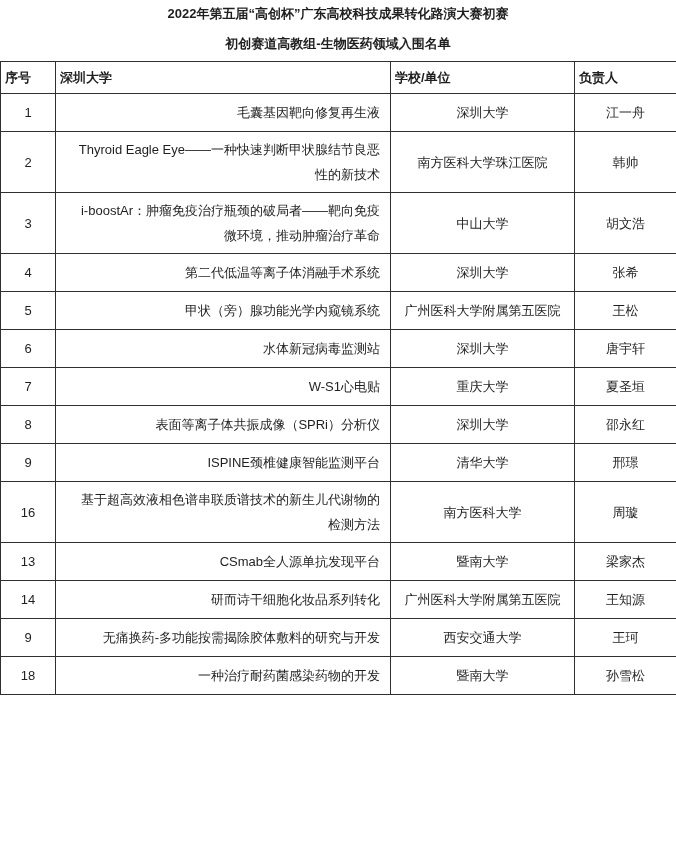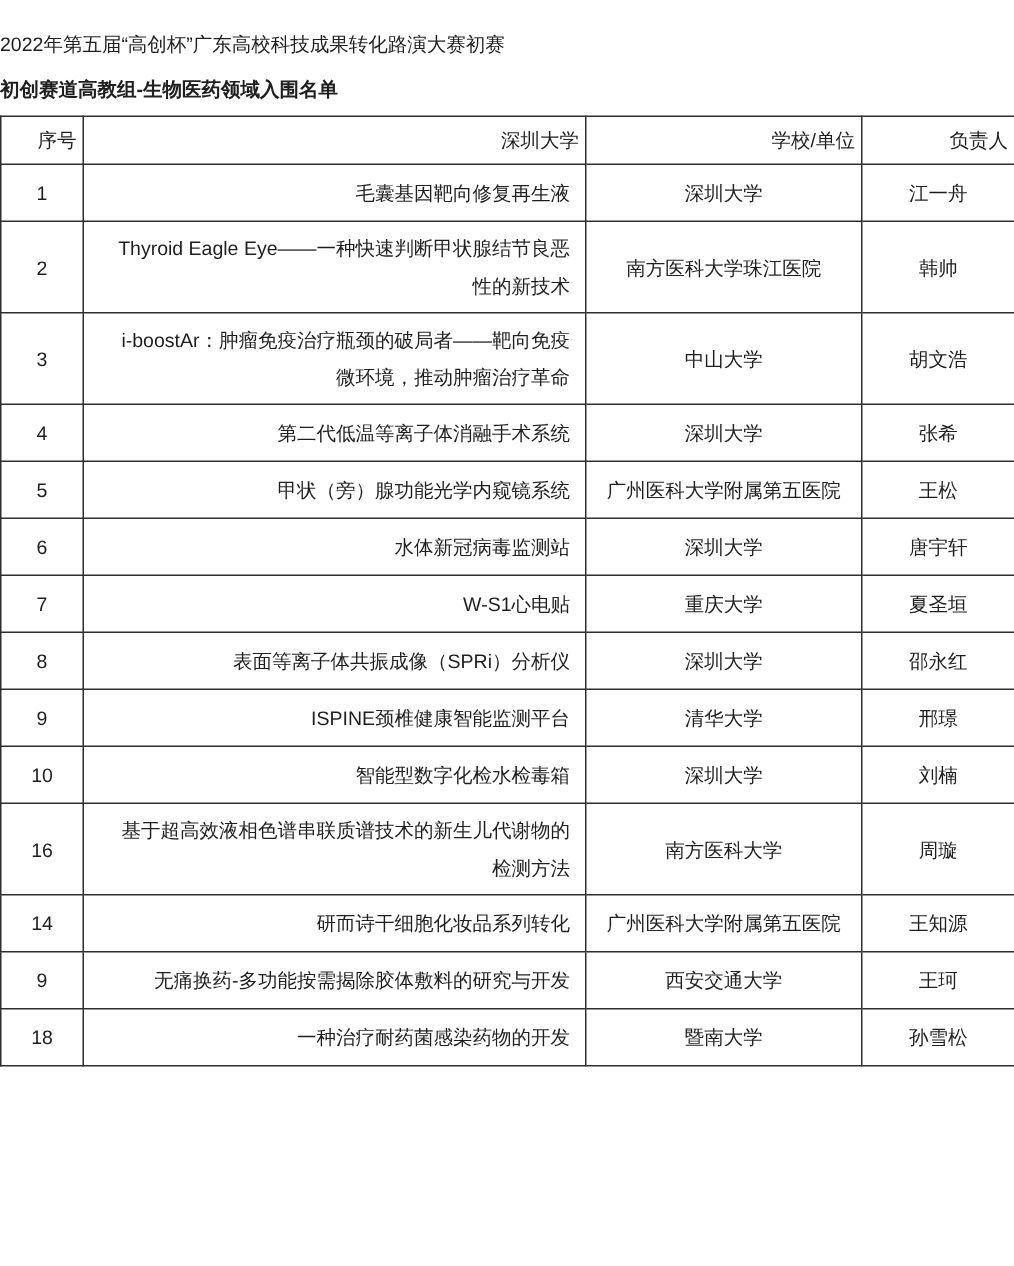--- a/index.html
+++ b/index.html
@@ -5,50 +5,50 @@
   html, body { margin: 0; padding: 0; }
   body {
     width: 676px;
     height: 844px;
     background: #ffffff;
     font-family: "Liberation Sans", "DejaVu Sans", sans-serif;
     color: #1f1f1f;
     overflow: hidden;
   }
   .title {
-    text-align: left;
-    font-weight: normal;
+    text-align: center;
+    font-weight: bold;
     font-size: 13px;
-    padding-top: 22px;
+    padding-top: 6px;
     line-height: 16px;
   }
   .subtitle {
-    text-align: left;
+    text-align: center;
     font-weight: bold;
     font-size: 13px;
     margin-top: 14px;
     line-height: 16px;
   }
   table.shortlist {
     border-collapse: collapse;
     width: 676px;
     margin-top: 9px;
     table-layout: fixed;
   }
   .shortlist th, .shortlist td {
     border: 1px solid #2f2f2f;
     font-size: 13px;
     vertical-align: middle;
     box-sizing: border-box;
     word-break: break-all;
   }
   .shortlist th {
-    font-weight: normal;
+    font-weight: bold;
     height: 32px;
-    text-align: right;
+    text-align: left;
     padding: 0 4px;
     line-height: 16px;
   }
   .shortlist td {
     height: 38px;
     text-align: center;
     padding: 5px 4px;
     line-height: 25px;
   }
   .shortlist td.project {
@@ -131,30 +131,30 @@
         <td>深圳大学</td>
         <td>邵永红</td>
       </tr>
       <tr>
         <td>9</td>
         <td class="project">ISPINE颈椎健康智能监测平台</td>
         <td>清华大学</td>
         <td>邢璟</td>
       </tr>
       <tr>
-        <td>10</td>
-        <td class="project">智能型数字化检水检毒箱</td>
-        <td>深圳大学</td>
-        <td>刘楠</td>
-      </tr>
-      <tr>
         <td>16</td>
         <td class="project">基于超高效液相色谱串联质谱技术的新生儿代谢物的检测方法</td>
         <td>南方医科大学</td>
         <td>周璇</td>
+      </tr>
+      <tr>
+        <td>13</td>
+        <td class="project">CSmab全人源单抗发现平台</td>
+        <td>暨南大学</td>
+        <td>梁家杰</td>
       </tr>
       <tr>
         <td>14</td>
         <td class="project">研而诗干细胞化妆品系列转化</td>
         <td>广州医科大学附属第五医院</td>
         <td>王知源</td>
       </tr>
       <tr>
         <td>9</td>
         <td class="project">无痛换药-多功能按需揭除胶体敷料的研究与开发</td>

